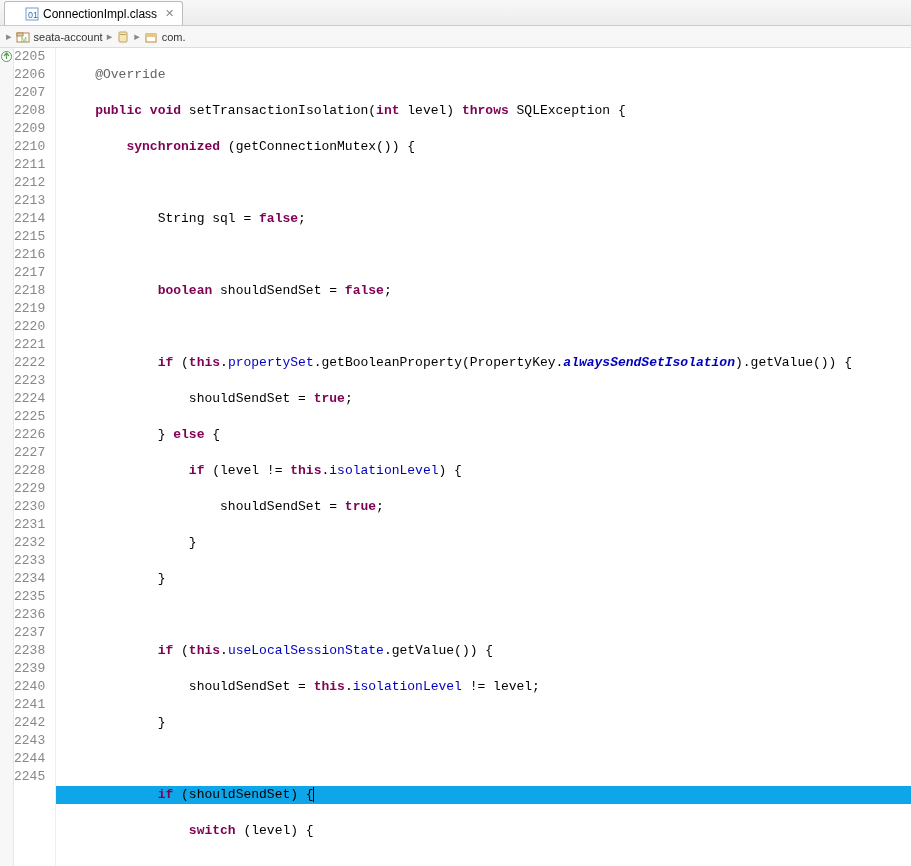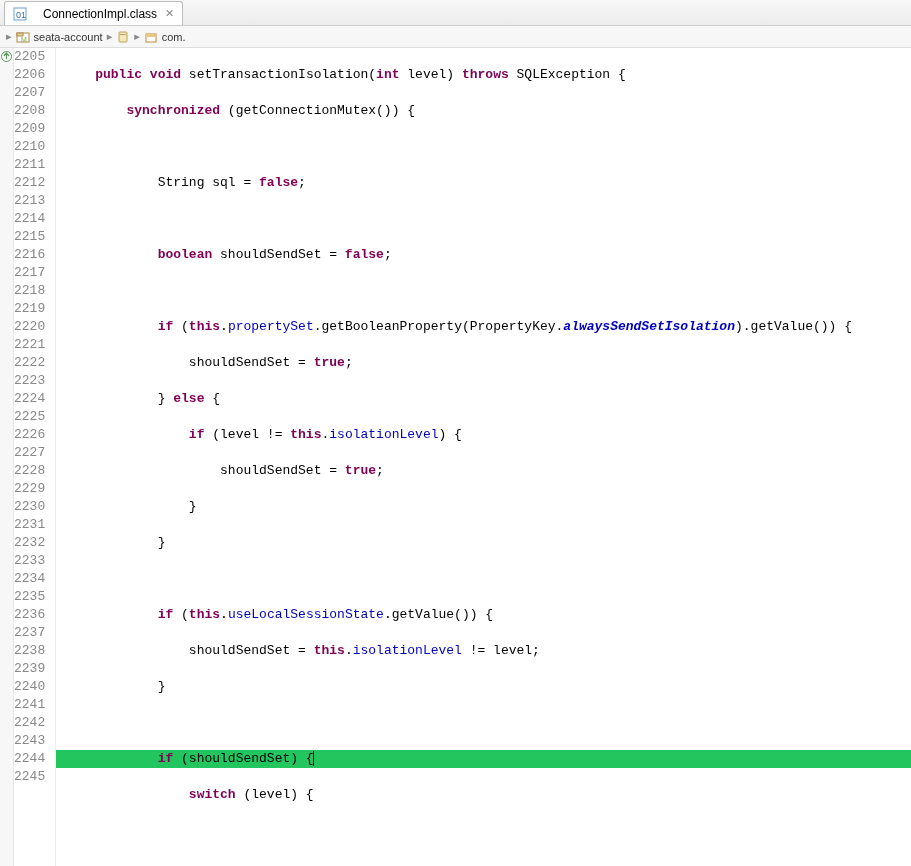--- a/index.html
+++ b/index.html
@@ -1,32 +1,32 @@
 <!DOCTYPE html>
 <html><head>
 <meta charset="utf-8">
 <style>
 * { box-sizing: border-box; margin: 0; padding: 0; }
 body { font-family: "Segoe UI", Arial, sans-serif; font-size: 13px; background: #fff; overflow: hidden; width: 911px; height: 866px; }
 .tab-bar { height: 26px; background: linear-gradient(#f8f8f8,#ececec); border-bottom: 1px solid #ccc; display: flex; align-items: flex-end; padding-left: 4px; }
 .tab { height: 24px; background: #fff; border: 1px solid #bcbcbc; border-bottom: none; border-radius: 3px 3px 0 0; padding: 3px 8px; display: flex; align-items: center; gap: 4px; font-size: 12px; }
-.tab-icon { width: 26px; height: 14px; display: inline-flex; align-items: center; justify-content: flex-start; }
+.tab-icon { width: 26px; height: 14px; display: inline-flex; align-items: center; justify-content: flex-end; }
 .close-x { color: #888; font-size: 11px; margin-left: 4px; }
 .breadcrumb { height: 22px; background: #f7f7f7; border-bottom: 1px solid #ddd; display: flex; align-items: center; padding: 0 6px; font-size: 11px; color: #333; gap: 4px; overflow: hidden; white-space: nowrap; }
 .breadcrumb .sep { color: #888; }
 .breadcrumb .bc-icon { width: 14px; height: 14px; display: inline-flex; align-items: center; justify-content: center; flex-shrink:0;}
 .editor { display: flex; height: calc(866px - 48px); font-family: Consolas, "Courier New", monospace; font-size: 13px; line-height: 18px; }
 .marker-col { width: 14px; background: #f7f7f7; border-right: 1px solid #e8e8e8; }
 .marker-col .marker { height: 18px; position: relative; }
 .override-marker { position:absolute; left:1px; top:3px; width:11px; height:11px; }
 .gutter { width: 42px; background: #fff; text-align: right; color: #888; padding-right: 12px; user-select: none; border-right: 1px solid #eee; }
 .gutter div { height: 18px; }
 .code { flex: 1; padding-left: 8px; white-space: pre; overflow: hidden; }
 .code .line { height: 18px; }
-.hl { background: #22c55e; display:block; margin-left:-8px; padding-left:8px; width:calc(100% + 8px);}
+.hl { background: #0ea5e9; display:block; margin-left:-8px; padding-left:8px; width:calc(100% + 8px);}
 .kw { color: #7f0055; font-weight: bold; }
 .ann { color: #646464; }
 .fld { color: #0000c0; }
 .sfld { color: #0000c0; font-style: italic; font-weight: bold; }
 .cursor { border-right:1px solid #000; margin-left:-1px; animation:blink 1s step-end infinite;}
 @keyframes blink { 50% { border-color: transparent; } }
 </style>
 </head>
 <body>
 
@@ -156,20 +156,21 @@
       <div>2238</div>
       <div>2239</div>
       <div>2240</div>
       <div>2241</div>
       <div>2242</div>
       <div>2243</div>
       <div>2244</div>
       <div>2245</div>
     </div>
   <div class="code">
+<div class="line">    <span class="ann">@Override</span></div>
 <div class="line">    <span class="kw">public</span> <span class="kw">void</span><span> setTransactionIsolation(</span><span class="kw">int</span><span> level) </span><span class="kw">throws</span><span> SQLException {</span></div>
 <div class="line">        <span class="kw">synchronized</span><span> (getConnectionMutex()) {</span></div>
 <div class="line"></div>
 <div class="line">            <span>String sql = </span><span class="kw">false</span><span>;</span></div>
 <div class="line"></div>
 <div class="line">            <span class="kw">boolean</span><span> shouldSendSet = </span><span class="kw">false</span><span>;</span></div>
 <div class="line"></div>
 <div class="line">            <span class="kw">if</span><span> (</span><span class="kw">this</span><span>.</span><span class="fld">propertySet</span><span>.getBooleanProperty(PropertyKey.</span><span class="sfld">alwaysSendSetIsolation</span><span>).getValue()) {</span></div>
 <div class="line">                <span>shouldSendSet = </span><span class="kw">true</span><span>;</span></div>
 <div class="line">            <span>} </span><span class="kw">else</span><span> {</span></div>

